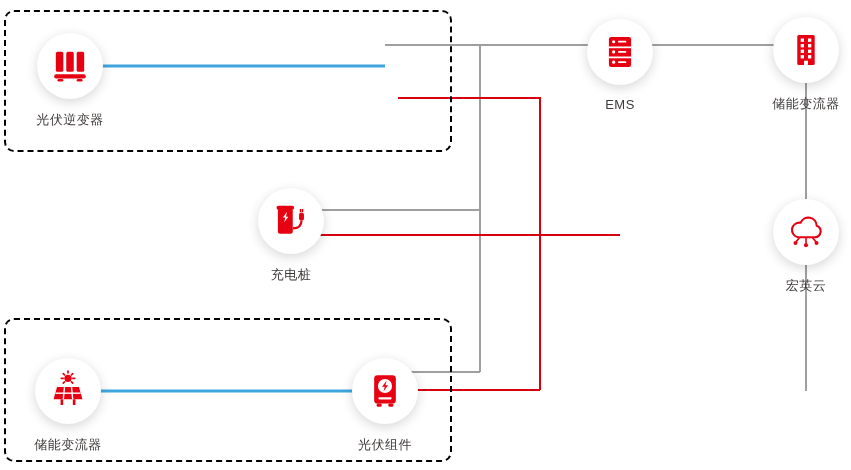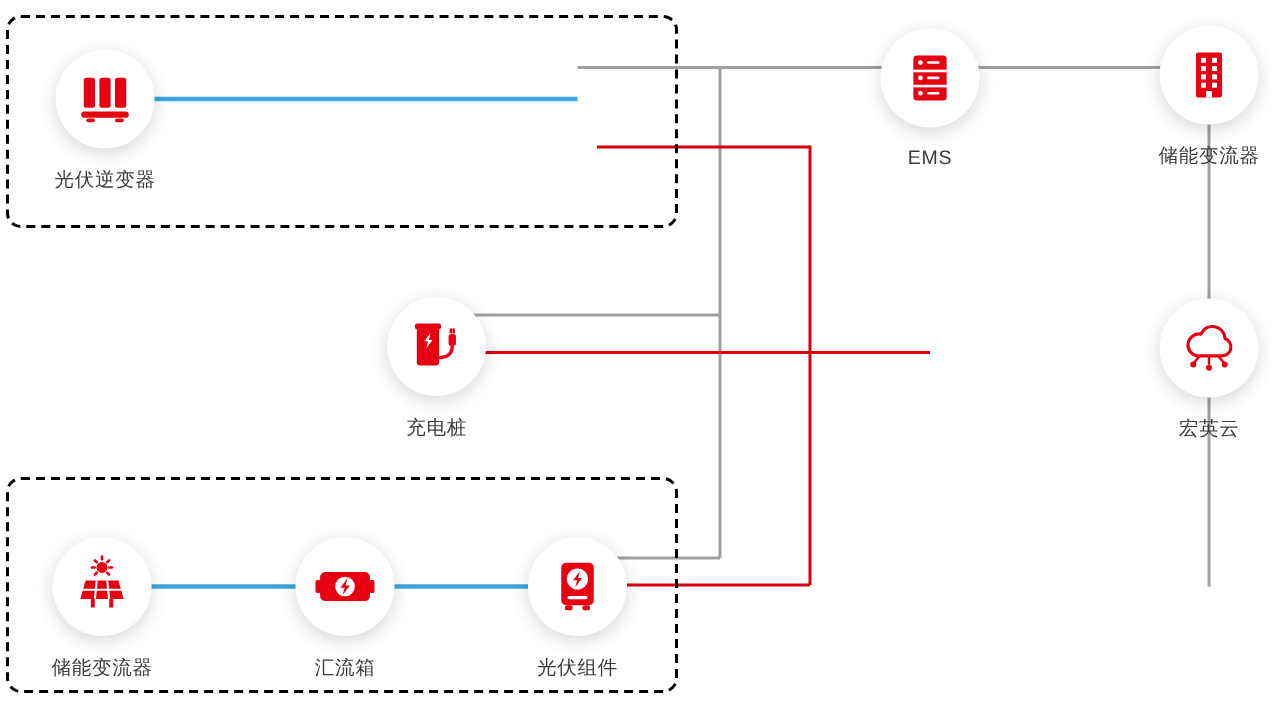--- a/index.html
+++ b/index.html
@@ -89,21 +89,21 @@
           <rect x="5" y="34" width="38" height="5" rx="2.5"></rect>
           <rect x="9" y="39.5" width="7" height="3" rx="1.5"></rect>
           <rect x="32" y="39.5" width="7" height="3" rx="1.5"></rect>
         </g>
       </svg>
     </div>
     <div class="label">光伏逆变器</div>
   </div>
 
 
-  <div class="node" style="left:258px;top:198px">
+  <div class="node" style="left:258px;top:188px">
     <div class="circle">
       <svg viewBox="0 0 48 48" width="42" height="42">
         <rect x="7.5" y="6.5" width="20" height="4.5" rx="2" fill="currentColor"></rect>
         <rect x="9" y="9.5" width="17" height="29" rx="2.5" fill="currentColor"></rect>
         <path d="M19.5 13.5 L14.8 20 L17.5 20 L16.2 25.5 L21 19 L18.2 19 Z" fill="#fff"></path>
         <path d="M26 32.5 C33.5 32.5 36 28.5 36 23.5" fill="none" stroke="currentColor" stroke-width="2.5"></path>
         <rect x="33.2" y="14.5" width="5.6" height="9" rx="2" fill="currentColor"></rect>
         <line x1="34.9" y1="14" x2="34.9" y2="10.2" stroke="currentColor" stroke-width="1.8"></line>
         <line x1="37.1" y1="14" x2="37.1" y2="10.2" stroke="currentColor" stroke-width="1.8"></line>
       </svg>
@@ -130,32 +130,20 @@
           <line x1="28" y1="19.5" x2="29.4" y2="33.5"></line>
           <line x1="9.6" y1="26.5" x2="38.4" y2="26.5"></line>
         </g>
         <rect x="15.5" y="33.5" width="3" height="6.5" fill="currentColor"></rect>
         <rect x="29.5" y="33.5" width="3" height="6.5" fill="currentColor"></rect>
       </svg>
     </div>
     <div class="label">储能变流器</div>
   </div>
 
-  <div class="node" style="left:197px;top:358px">
-    <div class="circle">
-      <svg viewBox="0 0 48 48" width="42" height="42">
-        <rect x="1.5" y="19" width="4" height="10" rx="1.5" fill="currentColor"></rect>
-        <rect x="42.5" y="19" width="4" height="10" rx="1.5" fill="currentColor"></rect>
-        <rect x="5" y="13" width="38" height="22" rx="4" fill="currentColor"></rect>
-        <circle cx="24" cy="24" r="7.5" fill="#fff"></circle>
-        <path d="M26 17.5 L20.5 25 L23.7 25 L22.2 30.5 L27.7 23.2 L24.4 23.2 Z" fill="currentColor"></path>
-      </svg>
-    </div>
-    <div class="label">汇流箱</div>
-  </div>
 
   <div class="node" style="left:352px;top:358px">
     <div class="circle">
       <svg viewBox="0 0 48 48" width="40" height="40">
         <g fill="currentColor">
           <rect x="11" y="5" width="26" height="34" rx="4"></rect>
           <rect x="14" y="39" width="6" height="4" rx="1.5"></rect>
           <rect x="28" y="39" width="6" height="4" rx="1.5"></rect>
         </g>
         <circle cx="24" cy="18" r="8.5" fill="#fff"></circle>

